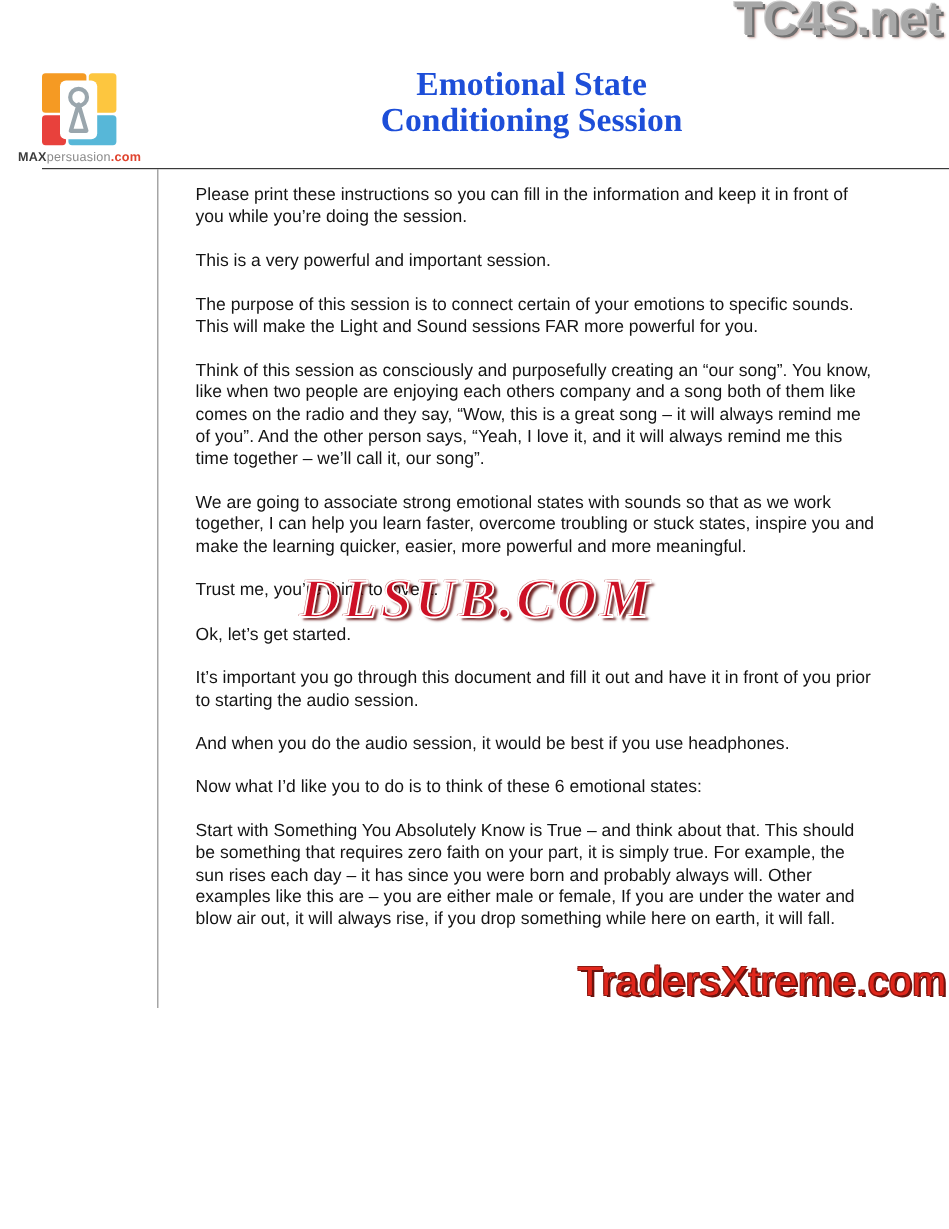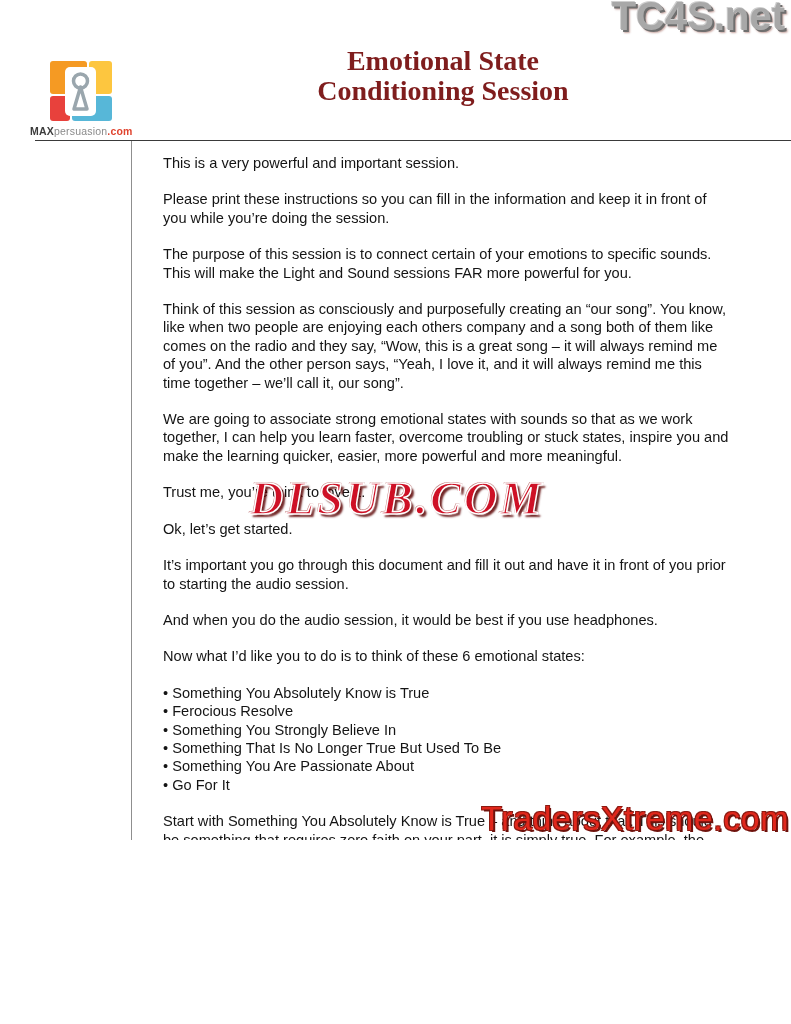--- a/index.html
+++ b/index.html
@@ -12,27 +12,27 @@
            text-shadow:-1px -1px 0 #cfcfcf,2px 2px 0 #6f6f6f,3px 3px 2px rgba(130,55,45,.45);}
   .wm-dlsub{position:absolute;left:250px;top:472px;font-family:"Liberation Serif",serif;
             font-weight:bold;font-size:46px;letter-spacing:3px;color:#ce1126;
             -webkit-text-stroke:1.5px #ffffff;
             text-shadow:3px 3px 2px rgba(90,0,0,.85),-1px -1px 0 rgba(140,0,0,.55),1px -1px 0 rgba(140,0,0,.4);font-style:italic;}
   .wm-traders{position:absolute;right:2px;bottom:2px;font-family:"Liberation Sans",sans-serif;
               font-weight:normal;font-size:34px;letter-spacing:.5px;color:#e0271c;
               text-shadow:2px 2px 0 #6e120c,-1px -1px 0 #8c1a12,1px -1px 0 #8c1a12,-1px 1px 0 #8c1a12;}
 
   
-  .logo{position:absolute;left:30px;top:60px;width:102px;text-align:center;}
+  .logo{position:absolute;left:15px;top:60px;width:102px;text-align:center;}
   .logo svg{display:block;margin:0 auto;}
   .logo-text{margin-top:3px;font-size:10.5px;letter-spacing:.2px;color:#8a8a8a;white-space:nowrap;}
   .logo-text .max{font-weight:bold;color:#3c3c3c;}
   .logo-text .com{color:#e0442f;font-weight:bold;}
-  .title{position:absolute;top:44px;left:95px;right:0;margin:2px;text-align:center;
-         font-family:"Liberation Serif",serif;font-size:28px;line-height:1.08;font-weight:bold;color:#7f1d1d;}
+  .title{position:absolute;top:44px;left:95px;right:0;margin:12px;text-align:center;
+         font-family:"Liberation Serif",serif;font-size:28px;line-height:1.08;font-weight:bold;color:#1d4ed8;}
   .hrule{position:absolute;left:35px;top:140px;width:756px;height:1px;background:#3a3a3a;}
   .vrule{position:absolute;left:131px;top:141px;width:1px;height:828px;background:#8f8f8f;}
 
   
   .content{position:absolute;left:163px;top:154px;width:568px;font-size:14.6px;line-height:18.4px;color:#141414;}
   .content p{margin:0 0 18px 0;}
   ul.states{list-style:none;margin:0 0 18px 0;padding:0;}
   ul.states li::before{content:"• ";}
 
   
@@ -62,38 +62,30 @@
 
   <h1 class="title">
     <span>Emotional State</span><br>
     <span>Conditioning Session</span>
   </h1>
 
   <div class="hrule"></div>
   <div class="vrule"></div>
 
   <div class="content">
+    <p>Please print these instructions so you can fill in the information and keep it in front of you while you’re doing the session.</p>
     <p>This is a very powerful and important session.</p>
-    <p>Please print these instructions so you can fill in the information and keep it in front of you while you’re doing the session.</p>
     <p>The purpose of this session is to connect certain of your emotions to specific sounds. This will make the Light and Sound sessions FAR more powerful for you.</p>
     <p>Think of this session as consciously and purposefully creating an “our song”. You know, like when two people are enjoying each others company and a song both of them like comes on the radio and they say, “Wow, this is a great song – it will always remind me of you”. And the other person says, “Yeah, I love it, and it will always remind me this time together – we’ll call it, our song”.</p>
     <p>We are going to associate strong emotional states with sounds so that as we work together, I can help you learn faster, overcome troubling or stuck states, inspire you and make the learning quicker, easier, more powerful and more meaningful.</p>
     <p>Trust me, you’re think to love it.</p>
     <p>Ok, let’s get started.</p>
     <p>It’s important you go through this document and fill it out and have it in front of you prior to starting the audio session.</p>
     <p>And when you do the audio session, it would be best if you use headphones.</p>
     <p>Now what I’d like you to do is to think of these 6 emotional states:</p>
-    <ul class="states">
-      <li>Something You Absolutely Know is True</li>
-      <li>Ferocious Resolve</li>
-      <li>Something You Strongly Believe In</li>
-      <li>Something That Is No Longer True But Used To Be</li>
-      <li>Something You Are Passionate About</li>
-      <li>Go For It</li>
-    </ul>
     <p>Start with Something You Absolutely Know is True – and think about that. This should be something that requires zero faith on your part, it is simply true. For example, the sun rises each day – it has since you were born and probably always will. Other examples like this are – you are either male or female, If you are under the water and blow air out, it will always rise, if you drop something while here on earth, it will fall.</p>
   </div>
 
   <div class="footer-page">1</div>
   <div class="footer-copy">© MAXpersuasion, Inc. 2006 to Present.</div>
 
   <div class="wm-dlsub">DLSUB.COM</div>
   <div class="wm-traders">TradersXtreme.com</div>
 
 </div>

